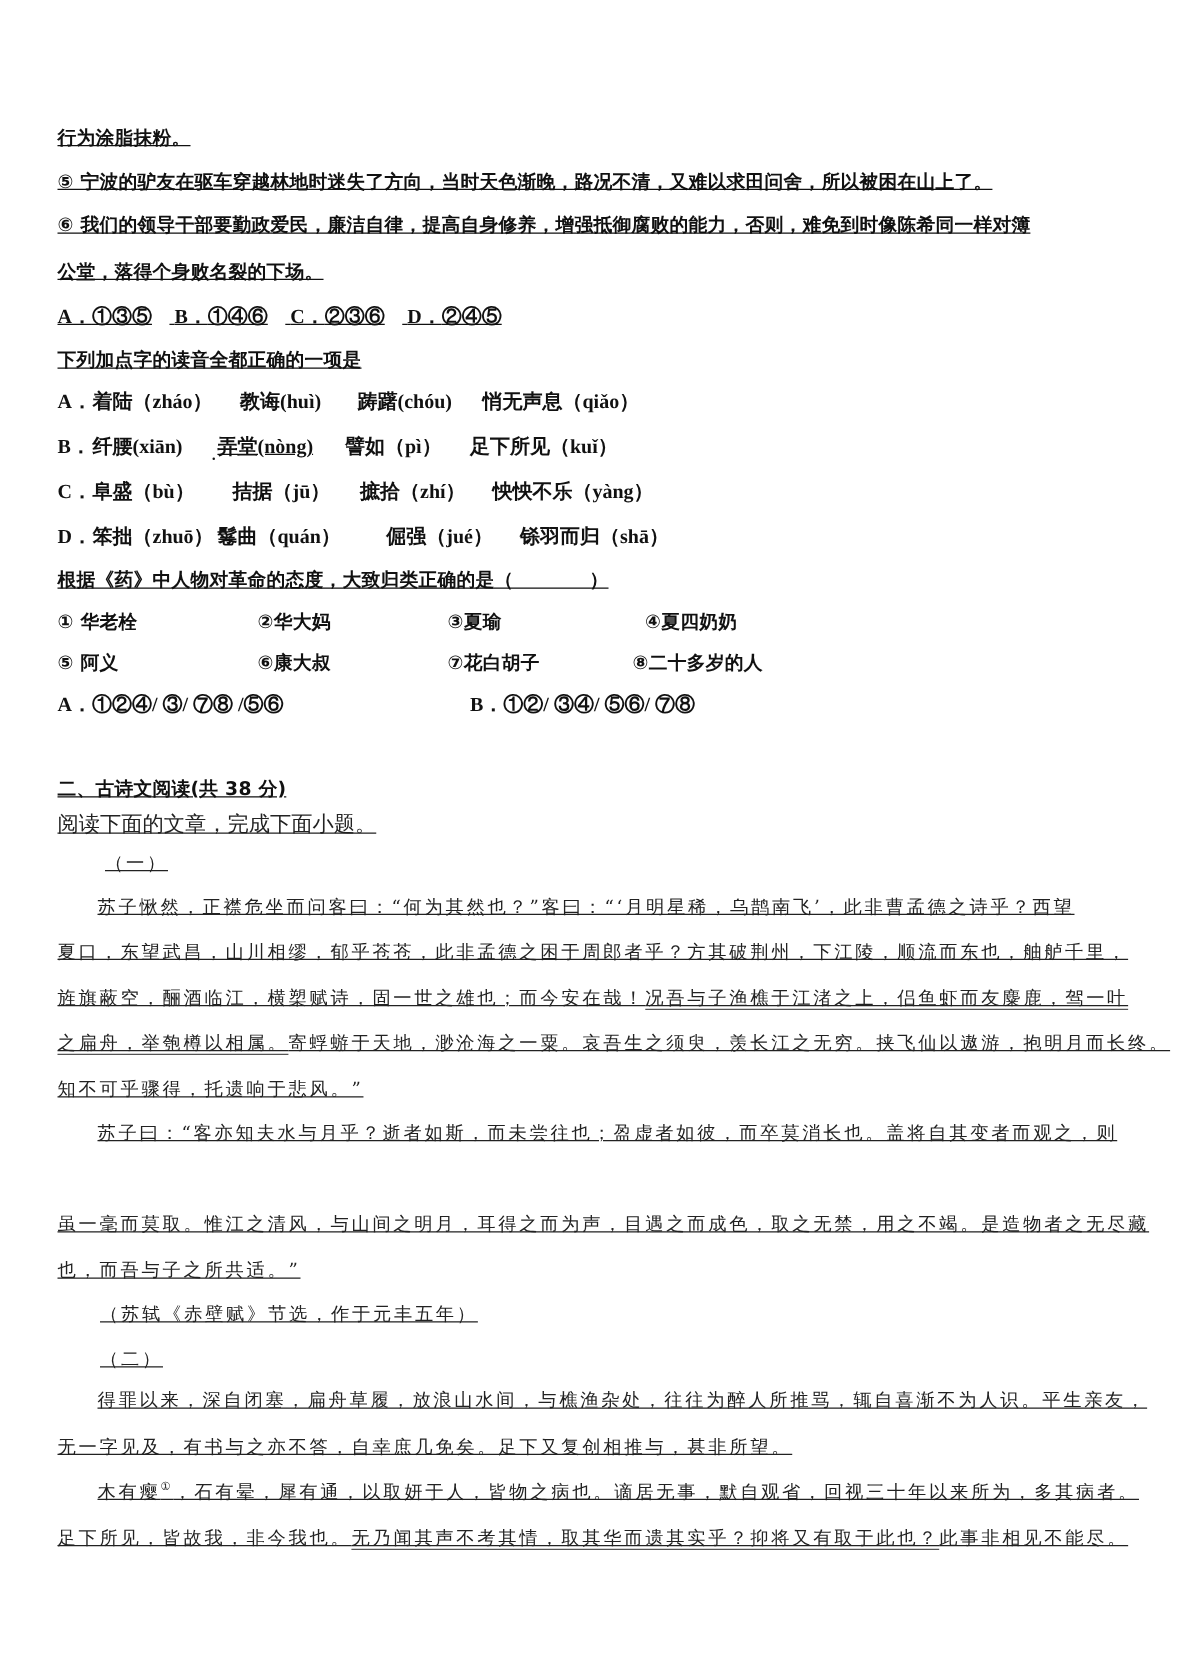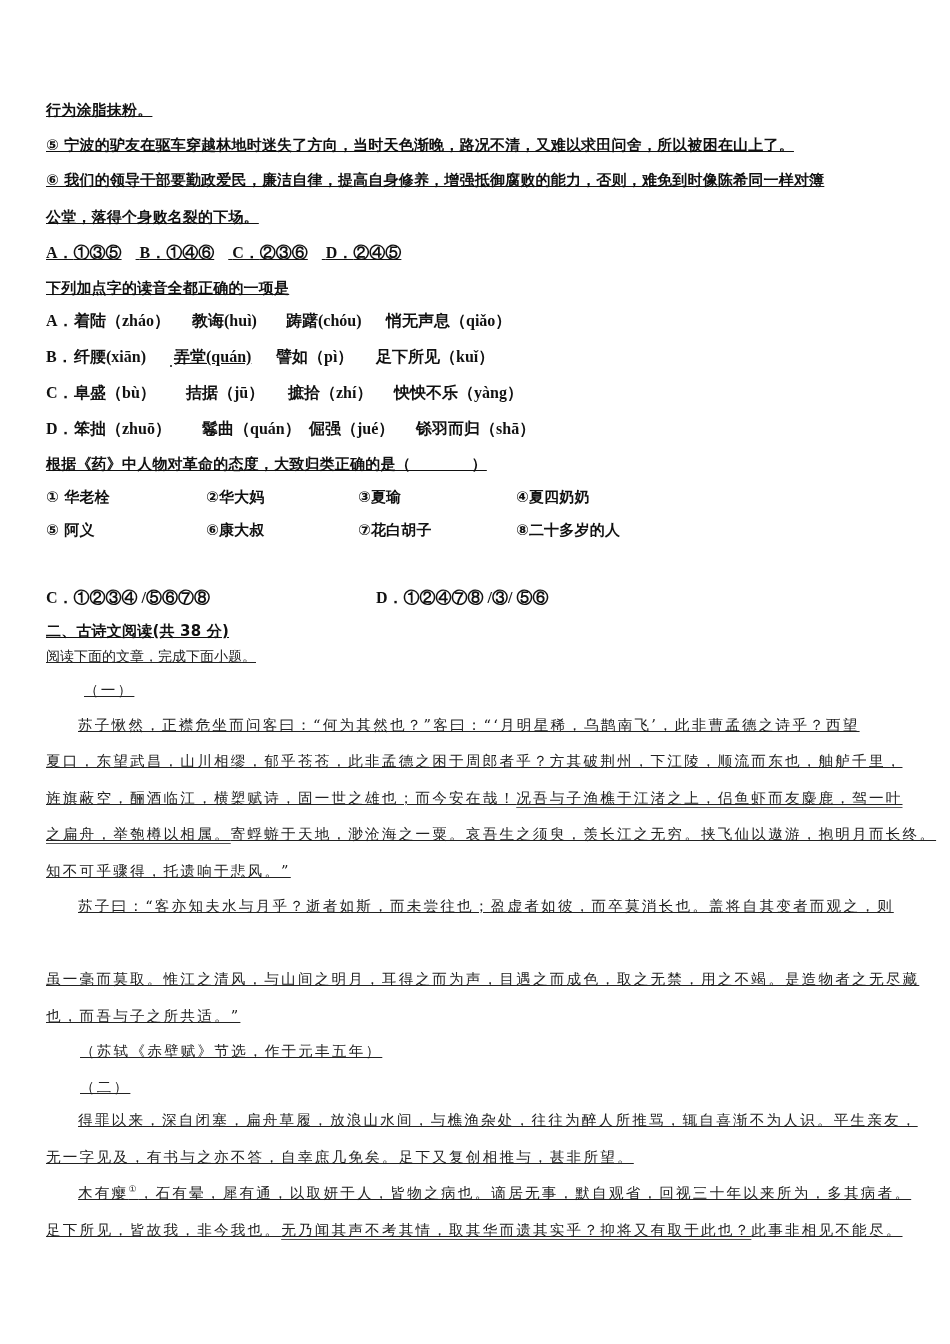--- a/index.html
+++ b/index.html
@@ -2,21 +2,21 @@
 <html><head>
 <meta charset="utf-8">
 <style>
   html, body { margin: 0; padding: 0; background: #ffffff; }
   body { width: 950px; height: 1344px; position: relative; overflow: hidden; color: #111; }
   .page { position: absolute; left: 0; top: 0; width: 950px; height: 1344px; }
   .line { position: absolute; left: 46px; white-space: nowrap; text-decoration: underline; }
   .bold { font-family: "DejaVu Sans", sans-serif; font-weight: bold; font-size: 15px; letter-spacing: 0.2px; }
   .latin { font-family: "Liberation Serif", serif; font-weight: bold; font-size: 16px; }
   .serif { font-family: "DejaVu Serif", serif; font-size: 14.6px; letter-spacing: 2.2px; color: #222; }
-  .plain { font-family: "DejaVu Sans", sans-serif; font-size: 14px; color: #222; }
+  .plain { font-family: "DejaVu Sans", sans-serif; font-size: 17px; color: #222; }
   .ul { text-decoration: underline; text-decoration-color: #555; text-underline-offset: 4px; }
   .gap { display: inline-block; }
   .cell { position: absolute; white-space: nowrap; }
   .dot { position: relative; }
   .dot::after { content: ""; position: absolute; left: -4px; bottom: -2px; width: 2px; height: 2px; background: #111; border-radius: 50%; }
   sup { font-size: 9px; }
 </style>
 </head>
 <body>
 
@@ -38,56 +38,56 @@
   <div class="line latin" style="top:311px; left:46px; width:880px; height:26px">
     <span class="cell" style="left:0">A．</span>
     <span class="cell" style="left:28px">着陆（zháo）</span>
     <span class="cell" style="left:146px">教诲(huì)</span>
     <span class="cell" style="left:240px">踌躇(chóu)</span>
     <span class="cell" style="left:340px">悄无声息（qiǎo）</span>
   </div>
   <div class="line latin" style="top:347px; left:46px; width:880px; height:26px">
     <span class="cell" style="left:0">B．</span>
     <span class="cell" style="left:28px">纤腰(xiān)</span>
-    <span class="cell dot" style="left:128px">弄堂(quán)</span>
+    <span class="cell dot" style="left:128px">弄堂(nòng)</span>
     <span class="cell" style="left:230px">譬如（pì）</span>
     <span class="cell" style="left:330px">足下所见（kuǐ）</span>
   </div>
   <div class="line latin" style="top:383px; left:46px; width:880px; height:26px">
     <span class="cell" style="left:0">C．</span>
     <span class="cell" style="left:28px">阜盛（bù）</span>
     <span class="cell" style="left:140px">拮据（jū）</span>
     <span class="cell" style="left:242px">摭拾（zhí）</span>
     <span class="cell" style="left:348px">怏怏不乐（yàng）</span>
   </div>
   <div class="line latin" style="top:419px; left:46px; width:880px; height:26px">
     <span class="cell" style="left:0">D．</span>
     <span class="cell" style="left:28px">笨拙（zhuō）</span>
-    <span class="cell" style="left:156px">鬈曲（quán）</span>
+    <span class="cell" style="left:128px">鬈曲（quán）</span>
     <span class="cell" style="left:263px">倔强（jué）</span>
     <span class="cell" style="left:370px">铩羽而归（shā）</span>
   </div>
 
   <div class="line bold" style="top:455px">根据《药》中人物对革命的态度，大致归类正确的是（　　　　）</div>
 
   <div class="line bold" style="top:488px; left:46px; width:880px; height:24px">
     <span class="cell" style="left:0">① 华老栓</span>
     <span class="cell" style="left:160px">②华大妈</span>
     <span class="cell" style="left:312px">③夏瑜</span>
     <span class="cell" style="left:470px">④夏四奶奶</span>
   </div>
   <div class="line bold" style="top:521px; left:46px; width:880px; height:24px">
     <span class="cell" style="left:0">⑤ 阿义</span>
     <span class="cell" style="left:160px">⑥康大叔</span>
     <span class="cell" style="left:312px">⑦花白胡子</span>
-    <span class="cell" style="left:470px">⑧二十多岁的人</span>
+    <span class="cell" style="left:460px">⑧二十多岁的人</span>
   </div>
-  <div class="line latin" style="top:588px; left:46px; width:880px; height:24px">
-    <span class="cell" style="left:0"><span>C．</span><span>①②③④ /⑤⑥⑦⑧</span></span>
-    <span class="cell" style="left:330px"><span>D．</span><span>①②④⑦⑧ /③/ ⑤⑥</span></span>
+  <div class="line latin" style="top:554px; left:46px; width:880px; height:24px">
+    <span class="cell" style="left:0"><span>A．</span><span>①②④/ ③/ ⑦⑧ /⑤⑥</span></span>
+    <span class="cell" style="left:330px"><span>B．</span><span>①②/ ③④/ ⑤⑥/ ⑦⑧</span></span>
   </div>
 
   <div class="line bold" style="top:622px">二、古诗文阅读(共 38 分)</div>
   <div class="line plain" style="top:648px">阅读下面的文章，完成下面小题。</div>
 
   <div class="line serif" style="top:681px; left:84px">（一）</div>
 
   <div class="line serif" style="top:716px; left:78px">苏子愀然，正襟危坐而问客曰：“何为其然也？”客曰：“‘月明星稀，乌鹊南飞’，此非曹孟德之诗乎？西望</div>
   <div class="line serif" style="top:752px">夏口，东望武昌，山川相缪，郁乎苍苍，此非孟德之困于周郎者乎？方其破荆州，下江陵，顺流而东也，舳舻千里，</div>
   <div class="line serif" style="top:789px"><span>旌旗蔽空，酾酒临江，横槊赋诗，固一世之雄也；而今安在哉！</span><span class="ul">况吾与子渔樵于江渚之上，侣鱼虾而友麋鹿，驾一叶</span></div>

